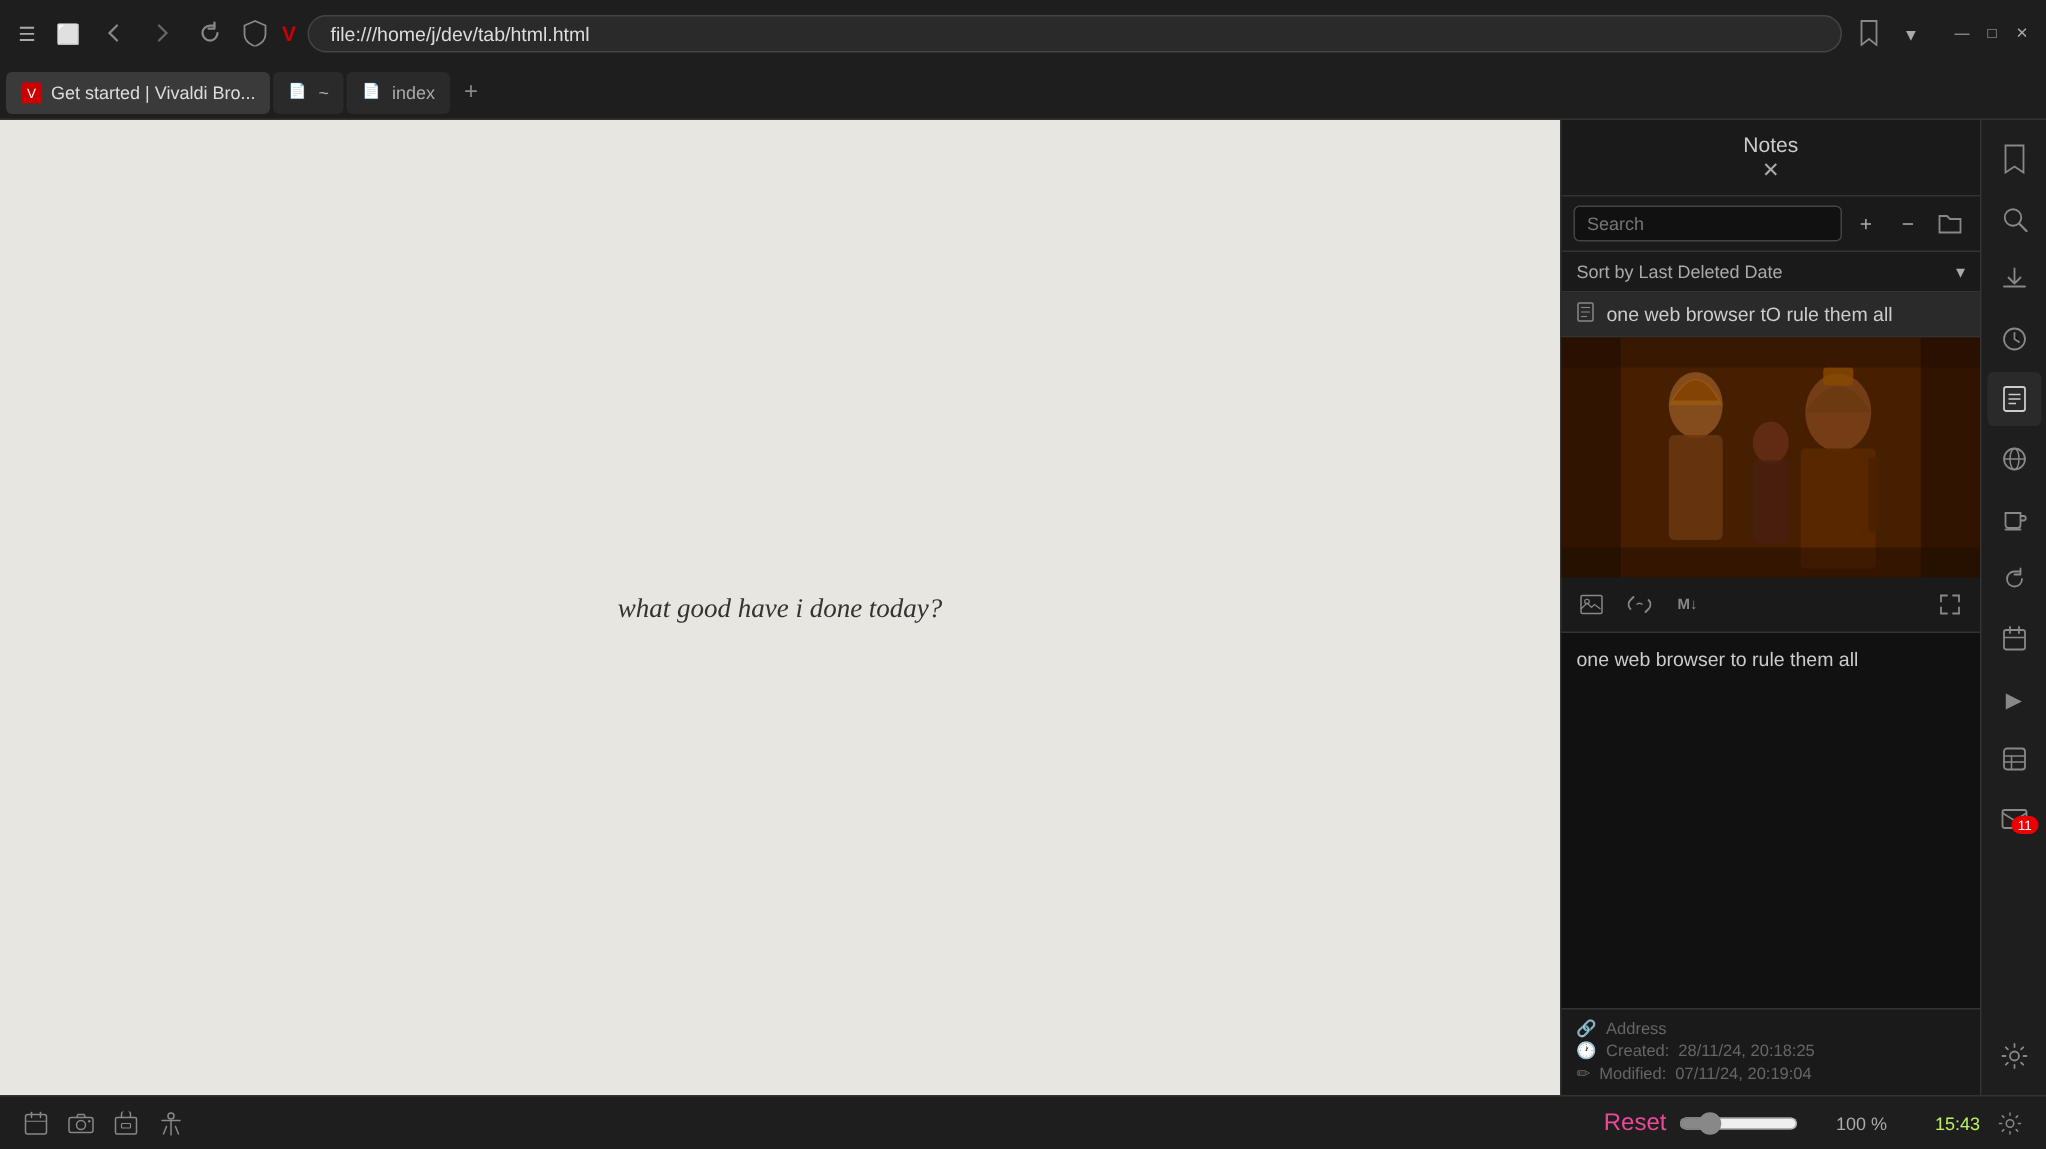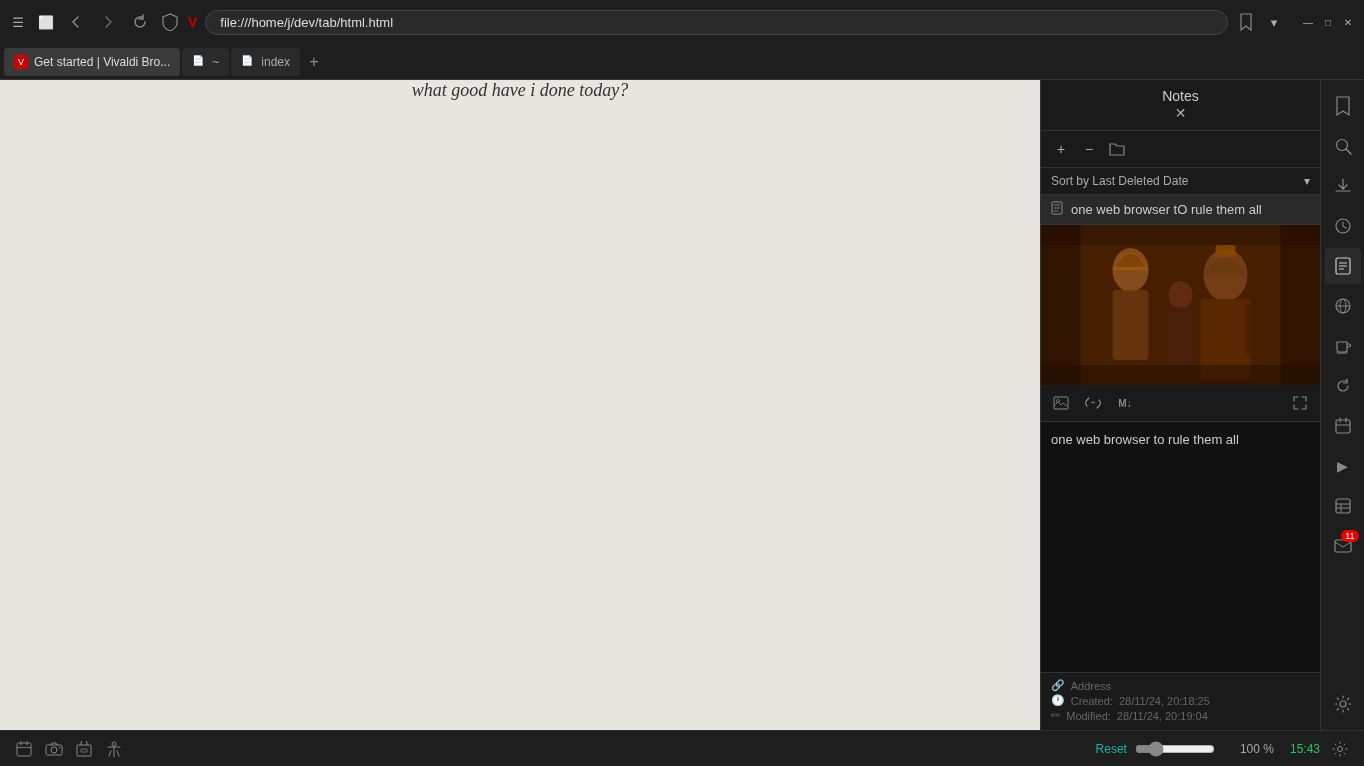--- a/index.html
+++ b/index.html
@@ -57,21 +57,21 @@
       width: 16px; height: 16px;
       display: flex; align-items: center; justify-content: center;
       color: #aaa; cursor: pointer; font-size: 10px;
     }
 
     
     .browser-content {
       flex: 1;
       background: #e8e6e0;
       display: flex;
-      align-items: flex-start;
+      align-items: center;
       justify-content: center;
     }
     .page-text {
       color: #333;
       font-size: 18px;
       font-style: italic;
       font-family: serif;
     }
 
     
@@ -230,21 +230,21 @@
     }
     .sidebar-icon-btn {
       width: 36px; height: 36px;
       display: flex; align-items: center; justify-content: center;
       color: #888; cursor: pointer; border-radius: 4px;
       position: relative;
     }
     .sidebar-icon-btn.active { color: #ddd; }
     .badge {
       position: absolute;
-      top: 2px; right: 2px;
+      top: 16px; right: 2px;
       background: #e00;
       color: #fff;
       font-size: 9px;
       border-radius: 8px;
       padding: 1px 4px;
       min-width: 14px;
       text-align: center;
     }
 
     
@@ -298,33 +298,33 @@
     }
     .statusbar-icon {
       width: 24px; height: 24px;
       display: flex; align-items: center; justify-content: center;
       color: #888; cursor: pointer; font-size: 14px;
     }
     .statusbar-right {
       display: flex; align-items: center; gap: 8px;
     }
     .statusbar-reset {
-      color: #14b8a6; font-size: 12px; cursor: pointer;
+      color: #ec4899; font-size: 16px; cursor: pointer;
     }
     .zoom-slider-container {
       display: flex; align-items: center; gap: 19px;
     }
     .zoom-slider {
       width: 80px; accent-color: #888;
     }
     .zoom-percent {
       color: #aaa; font-size: 12px; width: 40px; text-align: right;
     }
     .statusbar-time {
-      color: #22c55e; font-size: 12px; margin-left: 8px;
+      color: #bef264; font-size: 12px; margin-left: 24px;
     }
     .statusbar-settings {
       width: 24px; height: 24px;
       display: flex; align-items: center; justify-content: center;
       color: #888; cursor: pointer;
     }
 
     .full-layout {
       display: flex;
       flex-direction: column;
@@ -404,20 +404,21 @@
     </div>
 
     <div class="notes-panel">
 
       <div class="notes-header">
         <span class="notes-title">Notes</span>
         <div class="notes-close-btn">✕</div>
       </div>
 
       <div class="notes-toolbar">
+        <input class="notes-search" type="text" placeholder="Search" style="">
         <button class="notes-toolbar-btn">+</button>
         <button class="notes-toolbar-btn">−</button>
         <button class="notes-toolbar-btn">
           <svg width="16" height="14" viewBox="0 0 16 14" fill="none">
               <path d="M1 2h5l2 2h7v9H1V2z" stroke="#888" stroke-width="1.2" fill="none"></path>
             </svg>
         </button>
       </div>
 
       <div class="notes-sort-bar">
@@ -500,21 +501,21 @@
           <span>Address</span>
         </div>
         <div class="notes-footer-row">
           <span class="footer-icon">🕐</span>
           <span>Created:</span>
           <span>28/11/24, 20:18:25</span>
         </div>
         <div class="notes-footer-row">
           <span class="footer-icon">✏</span>
           <span>Modified:</span>
-          <span>28/11/24, 20:19:04</span>
+          <span>07/11/24, 20:19:04</span>
         </div>
       </div>
     </div>
 
     <div class="right-sidebar">
       <div class="sidebar-icon-btn">
         <svg width="18" height="20" viewBox="0 0 18 20">
             <path d="M3 1h12v18L9 15 3 19V1z" stroke="#888" stroke-width="1.2" fill="none"></path>
           </svg>
       </div>

